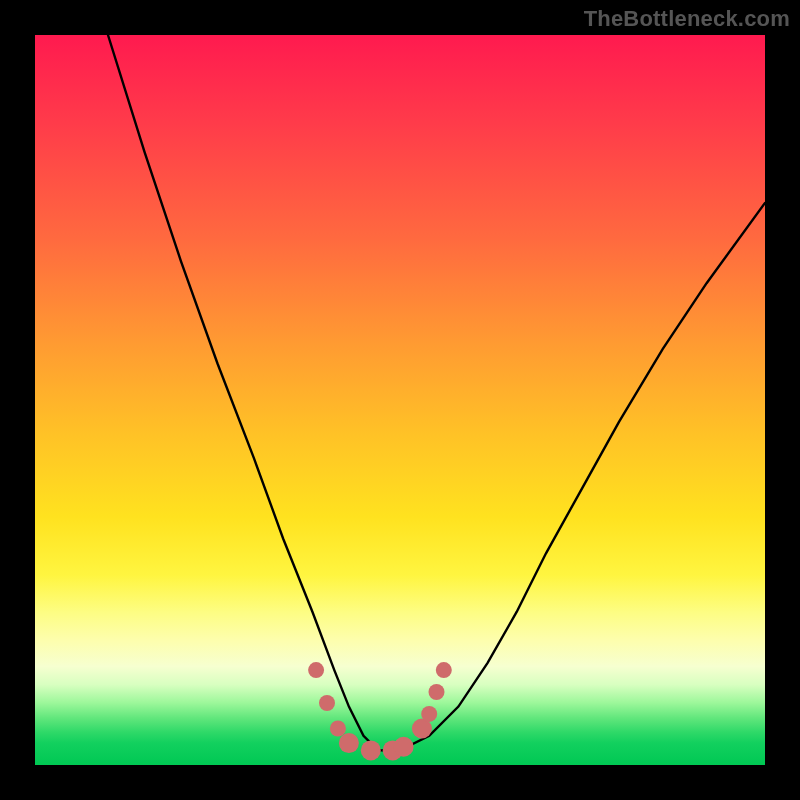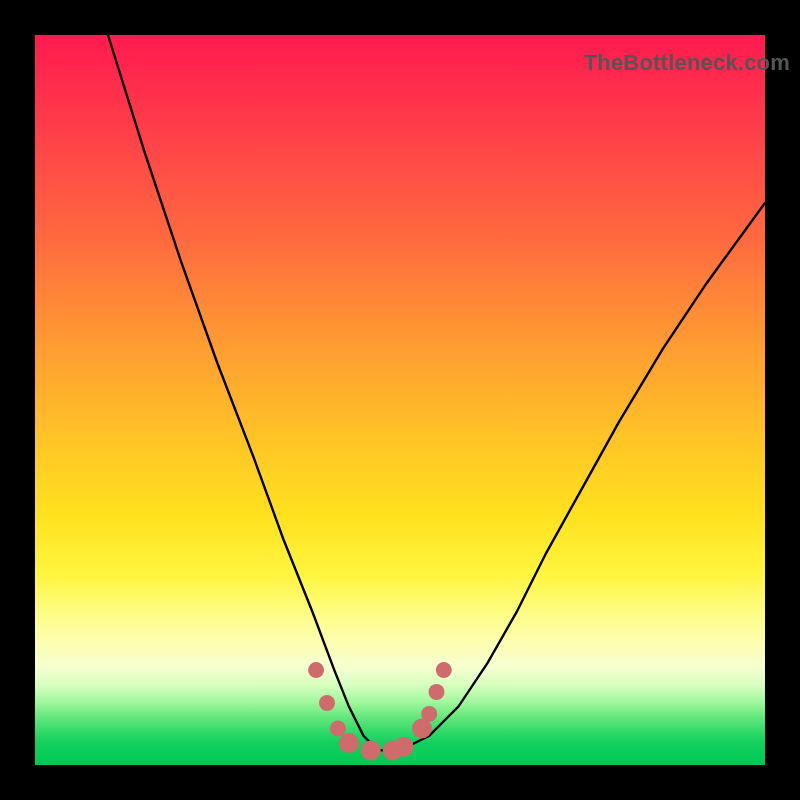--- a/index.html
+++ b/index.html
@@ -19,21 +19,20 @@
   .watermark {
     position: absolute;
     top: 6px;
     right: 10px;
     color: #555;
     font-size: 22px;
     font-weight: 600;
     letter-spacing: 0.2px;
     z-index: 5;
     user-select: none;
-    margin-top: 44px;
   }
   .plot {
     position: absolute;
     left: 35px;
     top: 35px;
     width: 730px;
     height: 730px;
     
     background: linear-gradient(
       to bottom,

